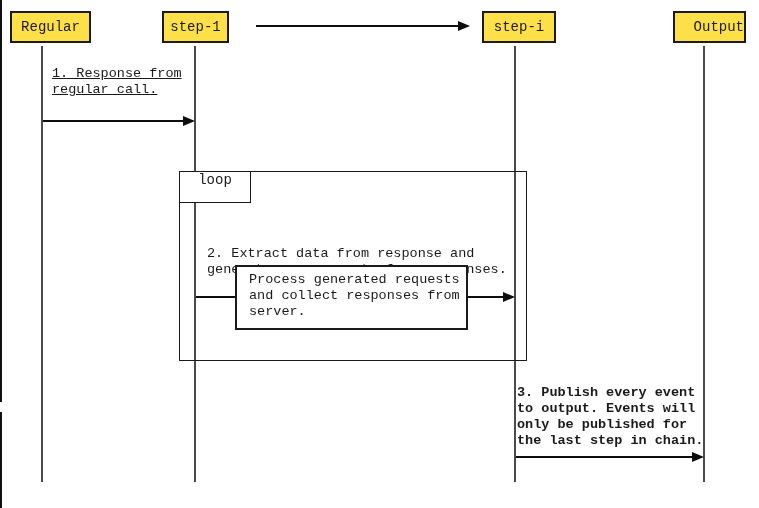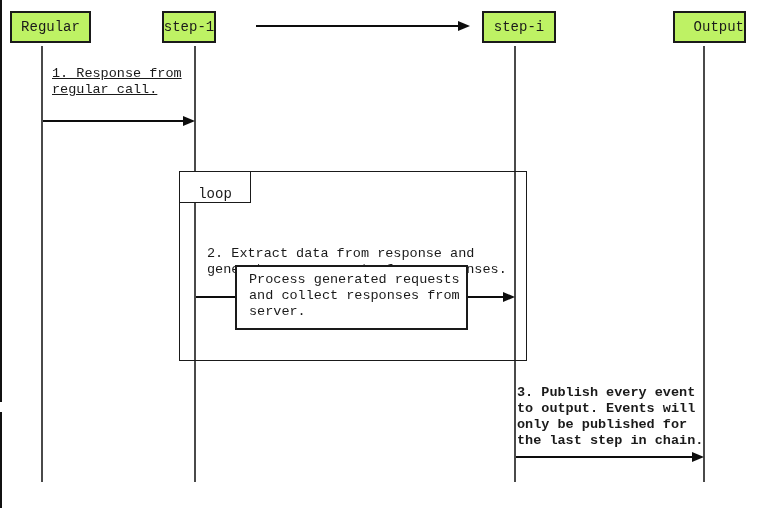--- a/index.html
+++ b/index.html
@@ -8,27 +8,27 @@
     overflow:hidden;
     font-family:"Liberation Mono","DejaVu Sans Mono",monospace;
     color:#1a1a1a;
   }
   .abs{position:absolute;}
   
   .left-border{left:0;top:0;width:2px;height:508px;background:#111;}
   .left-border-notch{left:0;top:402px;width:5px;height:10px;background:#ffffff;}
   
   .pbox{
-    border:2px solid #1a1a1a;background:#bef264;
+    border:2px solid #1a1a1a;background:#fde047;
     display:flex;align-items:center;justify-content:center;
     font-size:14px;line-height:14px;white-space:nowrap;
     box-sizing:border-box;
   }
   .pbox-regular{left:10px;top:11px;width:81px;height:32px;}
-  .pbox-step1{left:162px;top:11px;width:54px;height:32px;}
+  .pbox-step1{left:162px;top:11px;width:67px;height:32px;}
   .pbox-stepi{left:482px;top:11px;width:74px;height:32px;text-align:right;}
   .pbox-output{left:673px;top:11px;width:73px;height:32px;justify-content:flex-end;}
   
   .lifeline{width:2px;background:#4a4a4a;top:46px;height:436px;}
   .ll-regular{left:41px;}
   .ll-step1{left:194px;}
   .ll-stepi{left:514px;}
   .ll-output{left:703px;}
   
   .aline{height:2px;background:#0d0d0d;}
@@ -38,21 +38,21 @@
     border-left:12px solid #0d0d0d;
   }
   
   .loop-frame{
     left:179px;top:171px;width:348px;height:190px;
     border:1.5px solid #1a1a1a;box-sizing:border-box;background:transparent;
   }
   .loop-label{
     left:179px;top:171px;width:72px;height:32px;
     border:1.5px solid #1a1a1a;box-sizing:border-box;background:#ffffff;
-    display:flex;align-items:flex-end;justify-content:center;
+    display:flex;align-items:flex-start;justify-content:center;
     font-size:14px;
   }
   
   .process-box{
     left:235px;top:265px;width:233px;height:65px;
     border:2px solid #1a1a1a;box-sizing:border-box;background:#ffffff;
     padding:5px 6px 0 12px;font-size:13.5px;line-height:16px;
     white-space:pre-line;
   }
   

